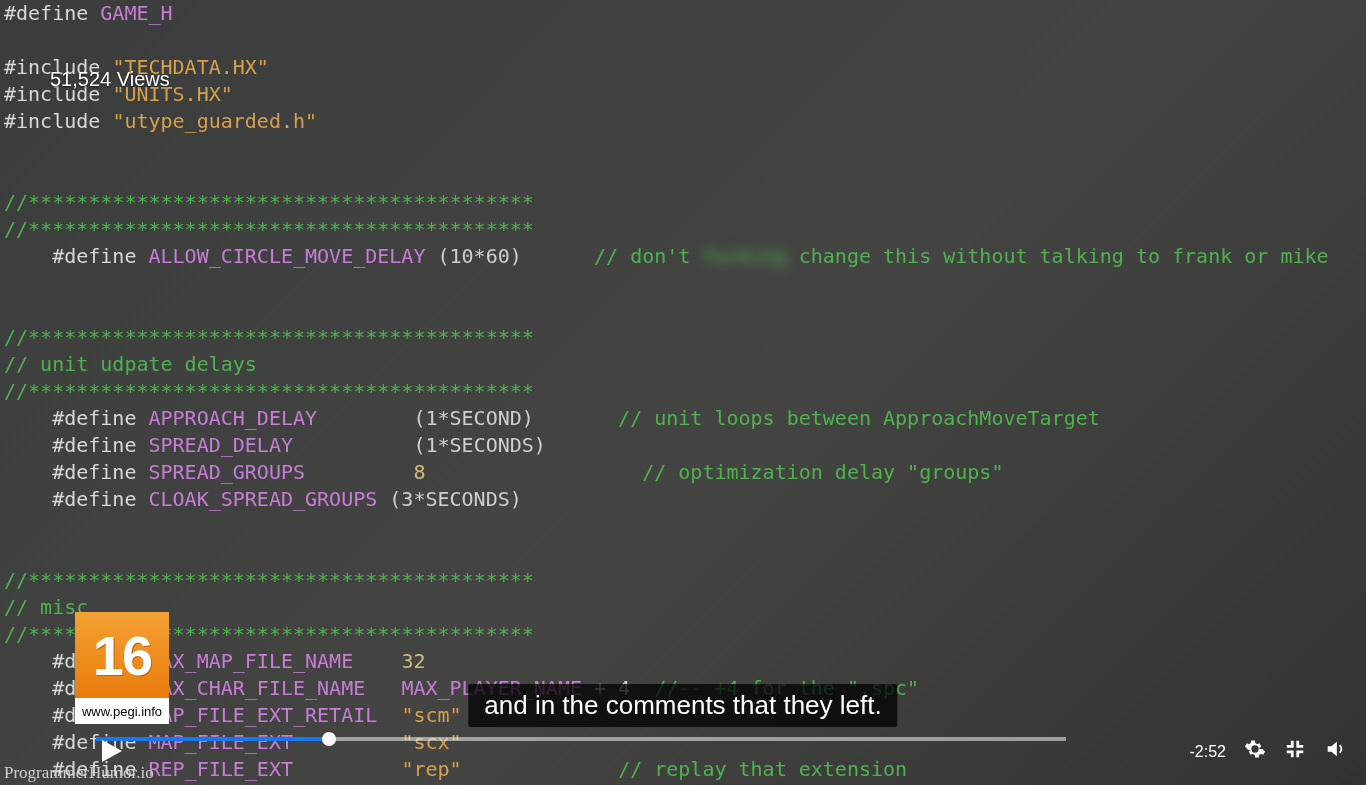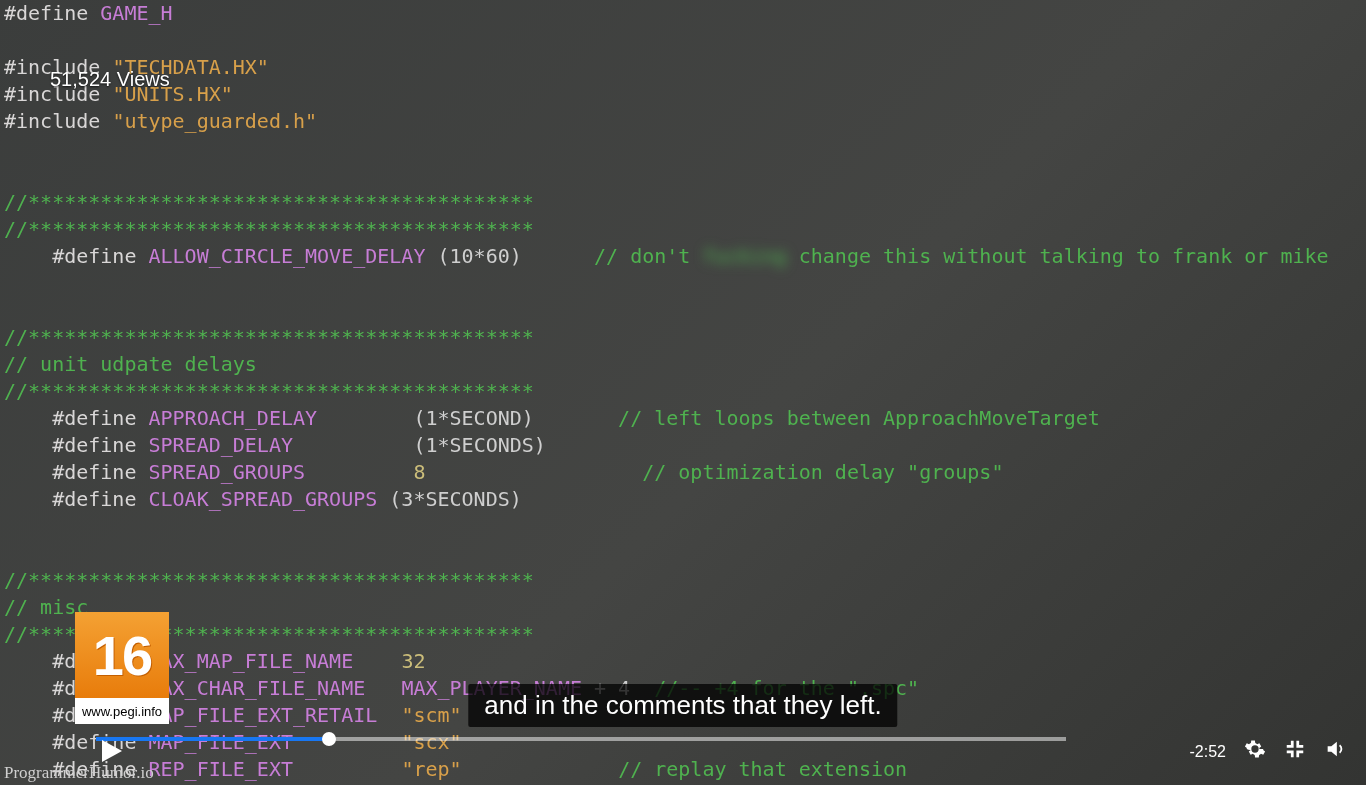--- a/index.html
+++ b/index.html
@@ -42,21 +42,21 @@
 
 
 <span class="cmt">//******************************************</span>
 <span class="cmt">//******************************************</span>
 <span class="kw">    #define </span><span class="mac">ALLOW_CIRCLE_MOVE_DELAY </span><span class="txt">(10*60)</span><span class="cmt">      // don't </span><span class="cmt blur">fucking</span><span class="cmt"> change this without talking to frank or mike</span>
 
 
 <span class="cmt">//******************************************</span>
 <span class="cmt">// unit udpate delays</span>
 <span class="cmt">//******************************************</span>
-<span class="kw">    #define </span><span class="mac">APPROACH_DELAY</span><span>        </span><span class="txt">(1*SECOND)</span><span class="cmt">       // left loops between ApproachMoveTarget</span>
+<span class="kw">    #define </span><span class="mac">APPROACH_DELAY</span><span>        </span><span class="txt">(1*SECOND)</span><span class="cmt">       // unit loops between ApproachMoveTarget</span>
 <span class="kw">    #define </span><span class="mac">SPREAD_DELAY</span><span>          </span><span class="txt">(1*SECONDS)</span>
 <span class="kw">    #define </span><span class="mac">SPREAD_GROUPS</span><span>         </span><span class="num">8</span><span class="cmt">                  // optimization delay "groups"</span>
 <span class="kw">    #define </span><span class="mac">CLOAK_SPREAD_GROUPS </span><span class="txt">(3*SECONDS)</span>
 
 
 <span class="cmt">//******************************************</span>
 <span class="cmt">// misc</span>
 <span class="cmt">//******************************************</span>
 <span class="kw">    #define </span><span class="mac">MAX_MAP_FILE_NAME</span><span>    </span><span class="num">32</span>
 <span class="kw">    #define </span><span class="mac">MAX_CHAR_FILE_NAME</span><span>   </span><span class="mac">MAX_PLAYER_NAME</span><span class="txt"> + 4  </span><span class="cmt">//-- +4 for the ".spc"</span>

